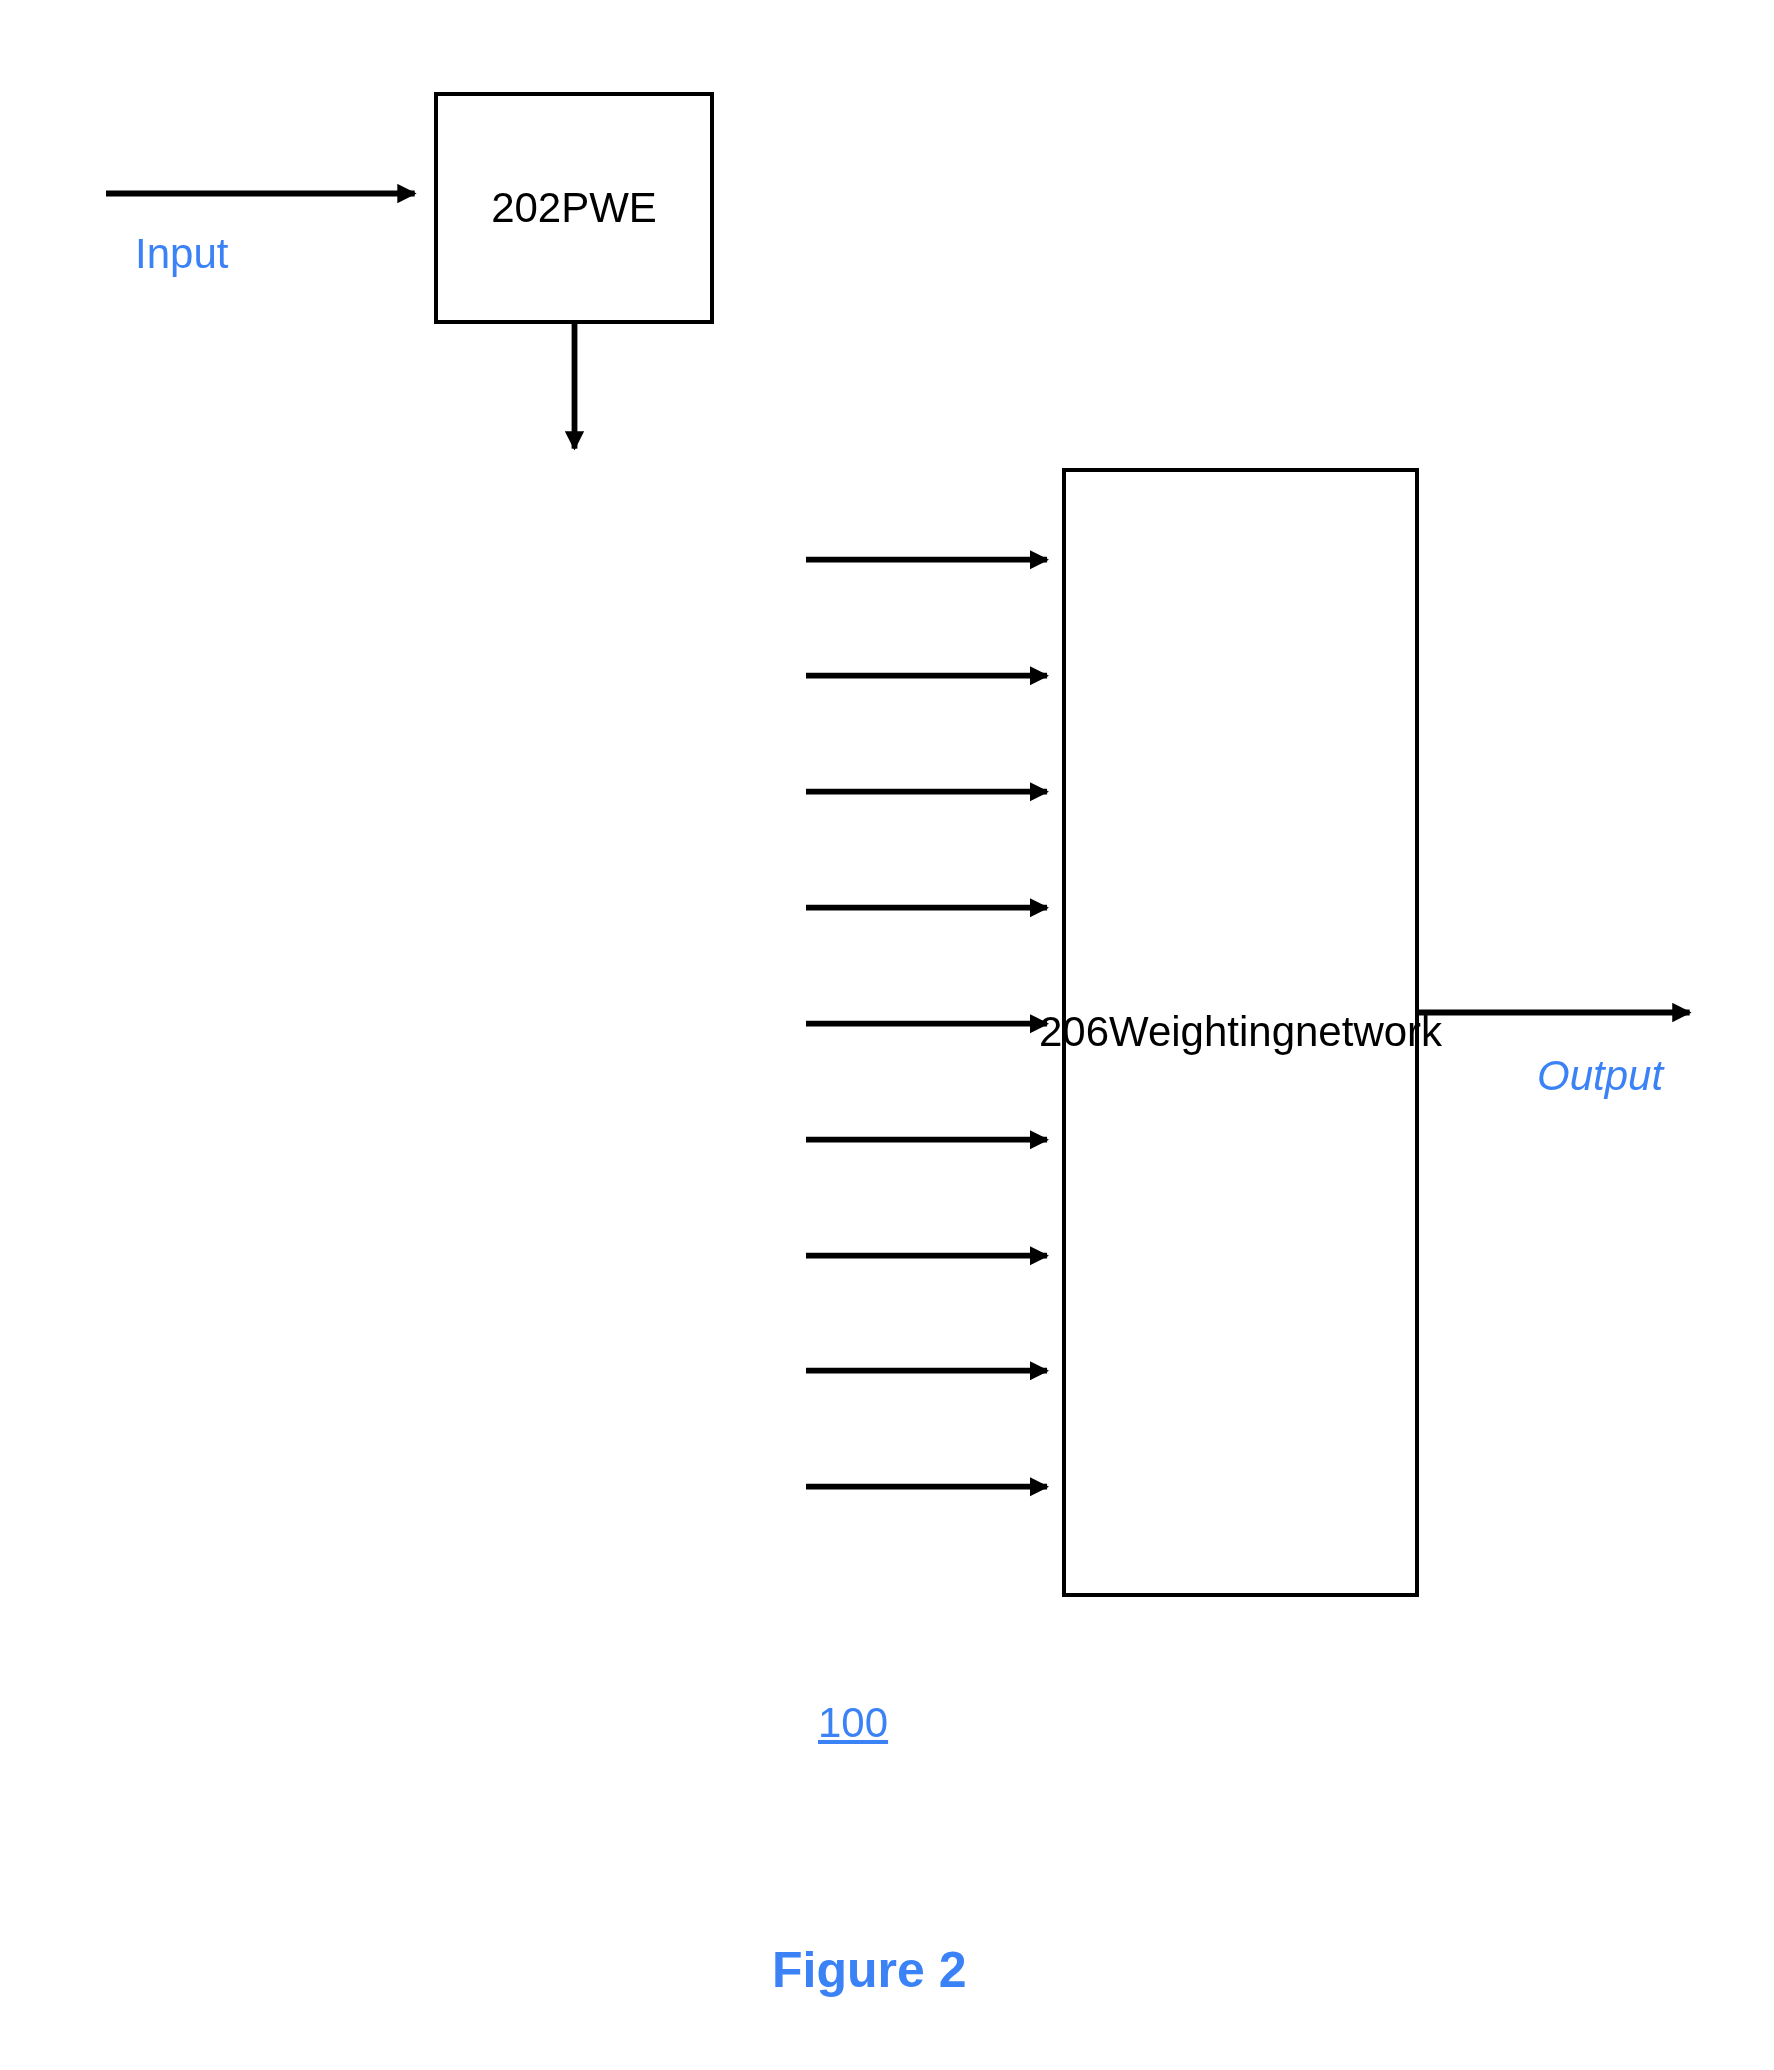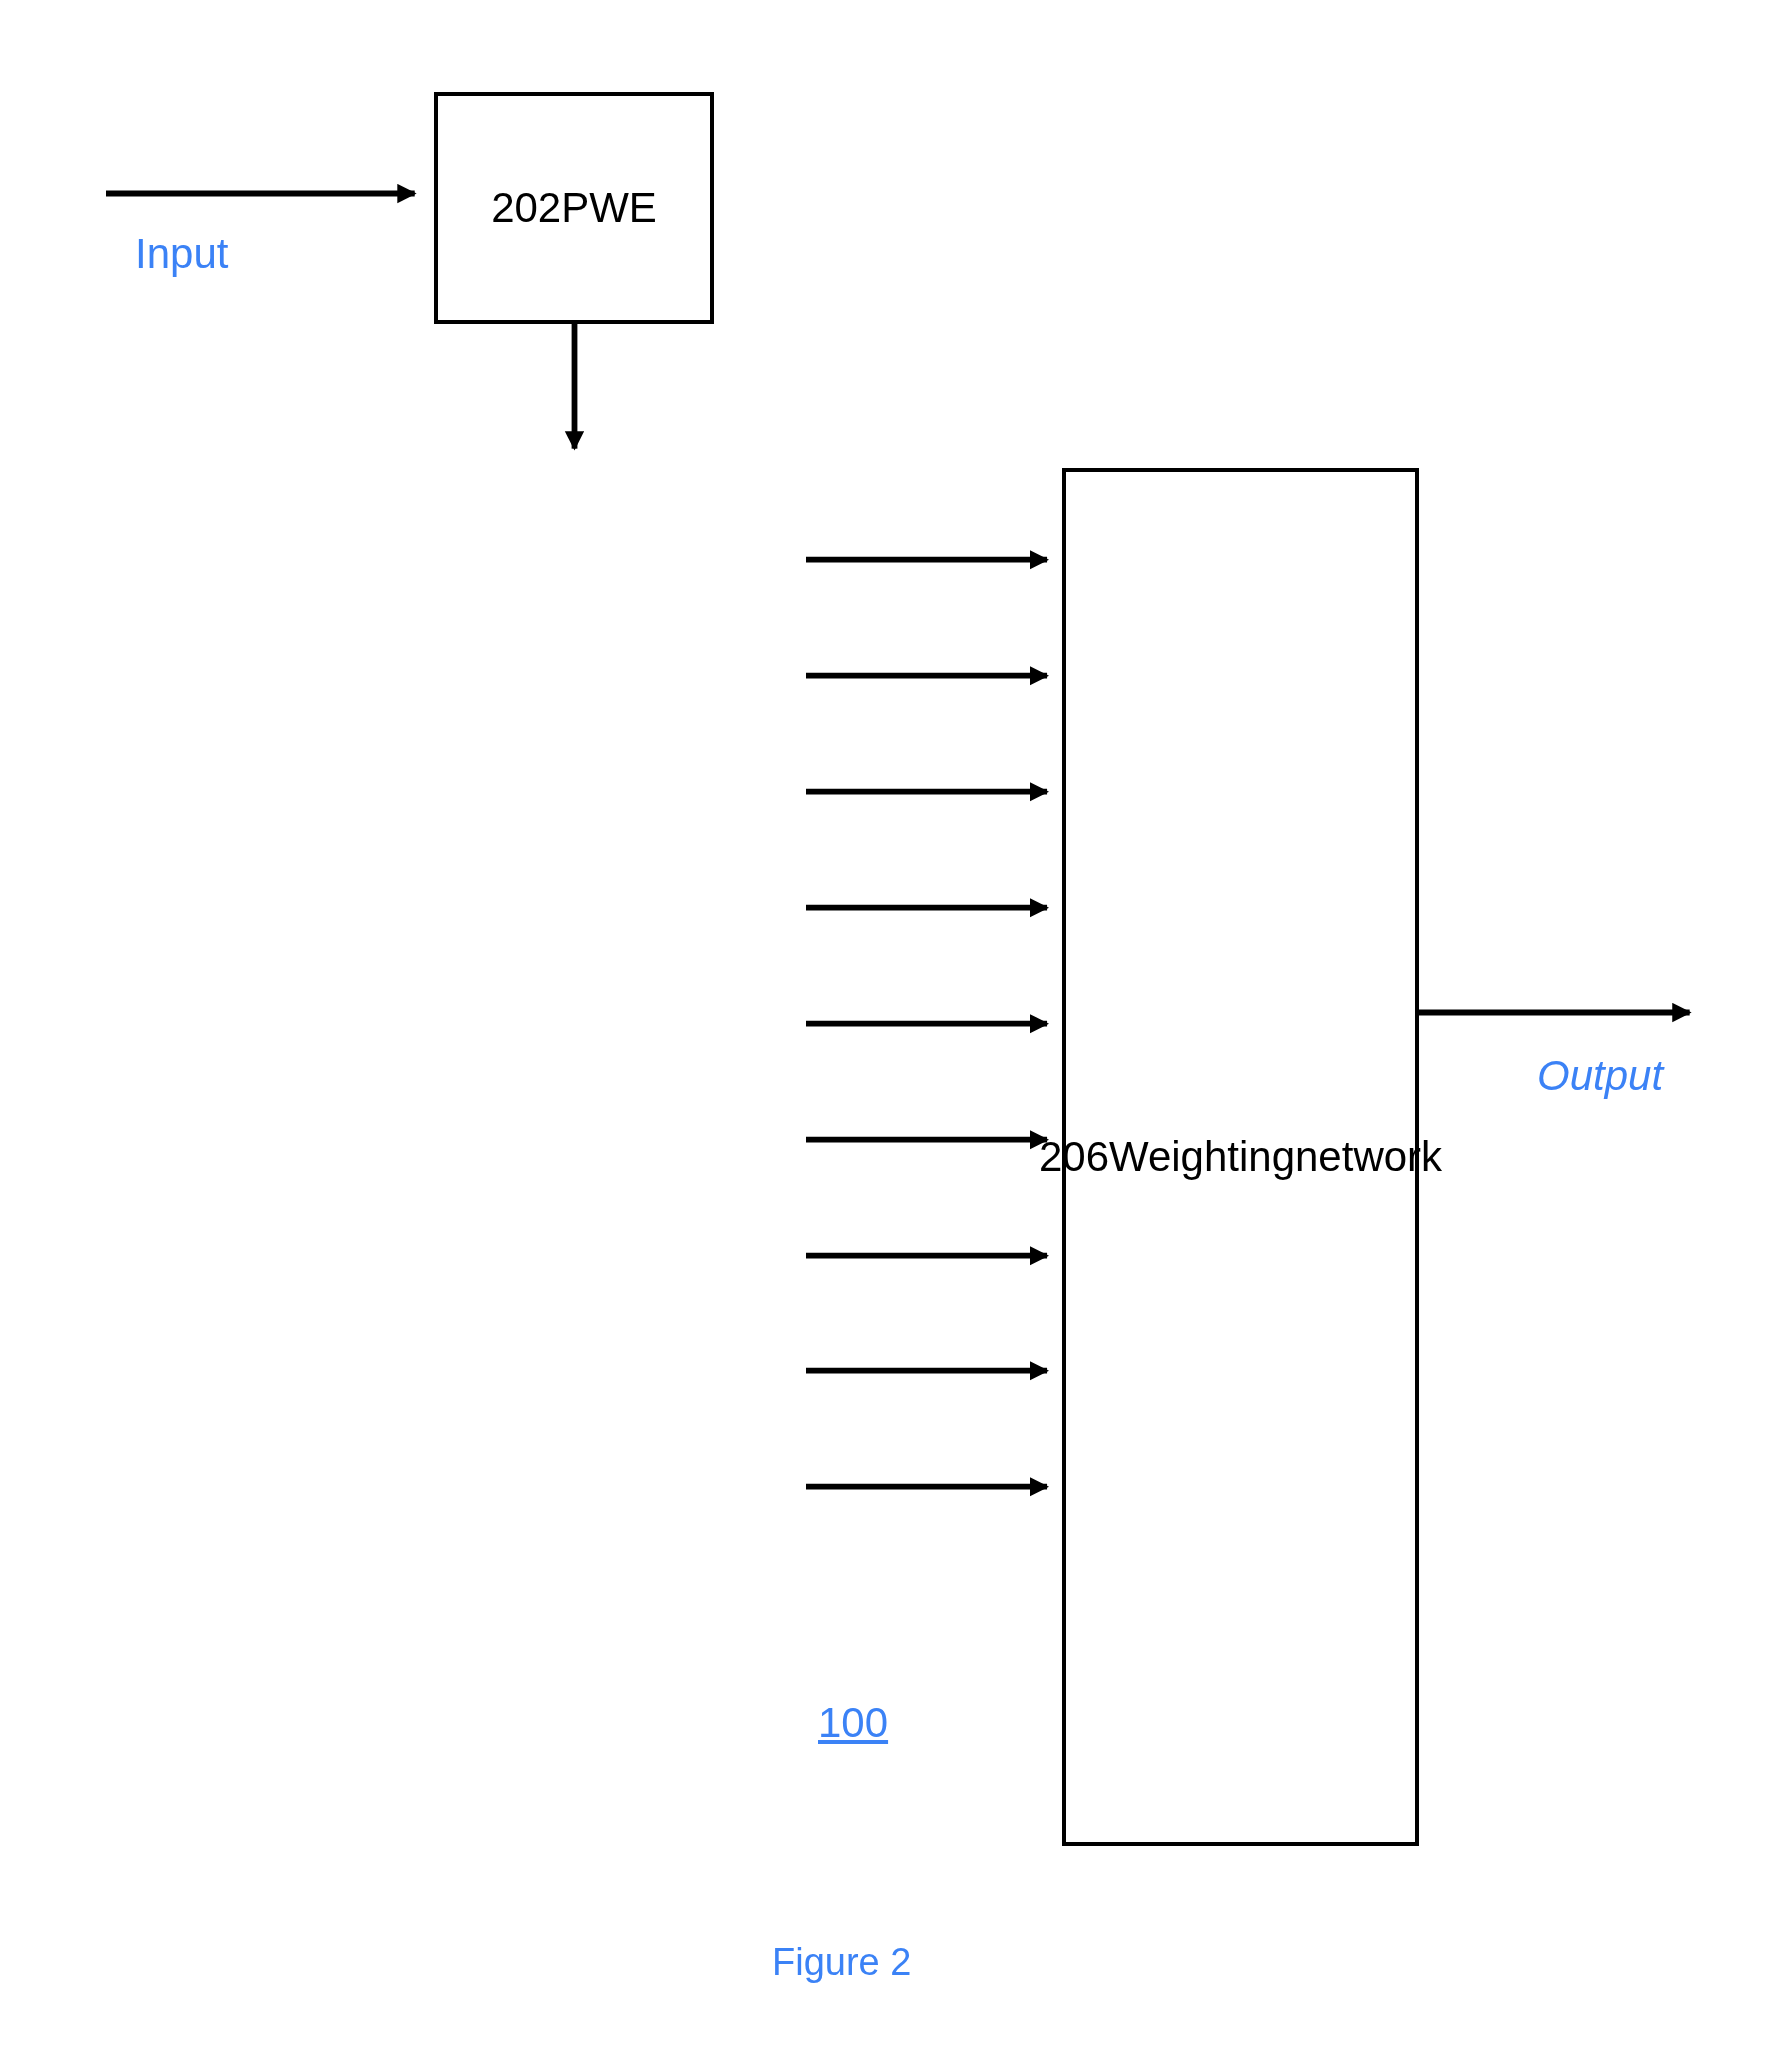--- a/index.html
+++ b/index.html
@@ -29,22 +29,22 @@
   .label {
     position: absolute;
     font-size: 42px;
     color: #3b82f6;
     text-align: center;
   }
   .figure-num {
     text-decoration: underline;
   }
   .figure-caption {
-    font-weight: normal;
-    font-size: 38px;
+    font-weight: bold;
+    font-size: 50px;
   }
   svg.arrow {
     position: absolute;
     overflow: visible;
   }
 </style>
 </head>
 <body>
 
 <div class="canvas">
@@ -62,21 +62,21 @@
   <div class="box" style="left:434px; top:92px; width:280px; height:232px;">
     <div>202</div>
     <div>PWE</div>
   </div>
 
   <svg class="arrow" style="left:555px; top:323px; width:39px; height:145px;" viewBox="0 0 40 150" width="39" height="145">
     <line x1="20" y1="0" x2="20" y2="130" stroke="#000" stroke-width="6" marker-end="url(#ah)"></line>
   </svg>
 
 
-  <div class="box" style="left:1062px; top:468px; width:357px; height:1378px;">
+  <div class="box" style="left:1062px; top:468px; width:357px; height:1129px;">
     <div>206</div>
     <div>Weighting</div>
     <div>network</div>
   </div>
 
   <svg class="arrow" style="left:806px; top:550px; width:270px; height:19.3px;" viewBox="0 0 280 20" width="270" height="19.3">
       <line x1="0" y1="10" x2="250" y2="10" stroke="#000" stroke-width="6" marker-end="url(#ah)"></line>
     </svg>
   <svg class="arrow" style="left:806px; top:666px; width:270px; height:19.3px;" viewBox="0 0 280 20" width="270" height="19.3">
       <line x1="0" y1="10" x2="250" y2="10" stroke="#000" stroke-width="6" marker-end="url(#ah)"></line>

